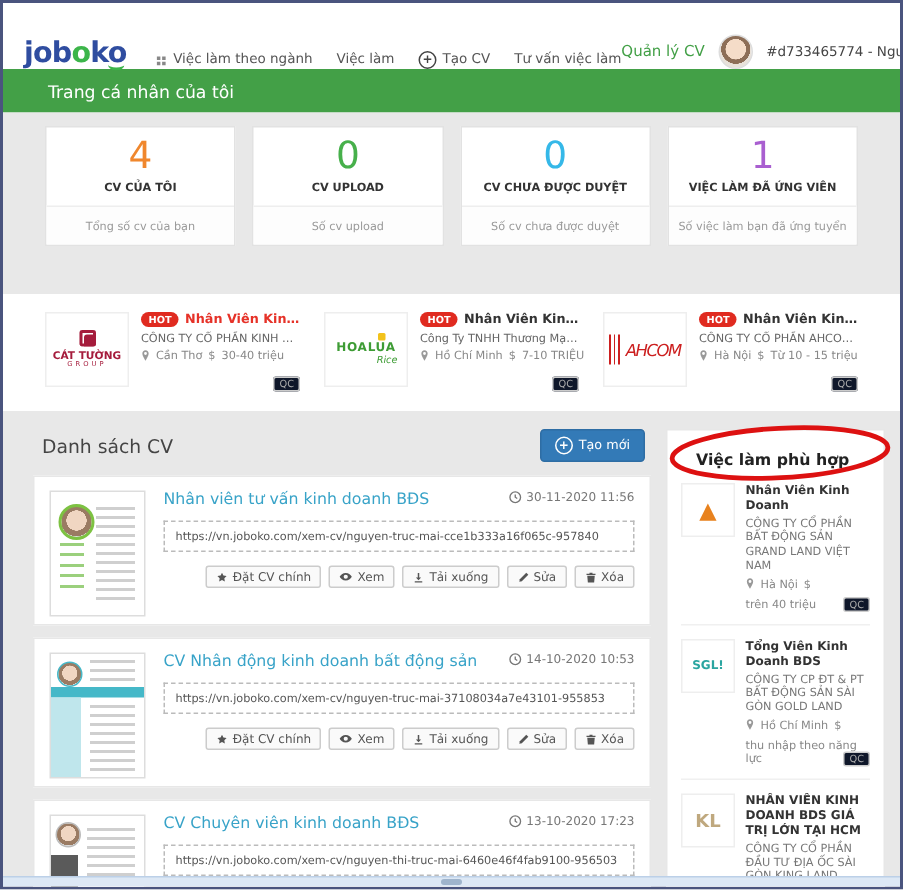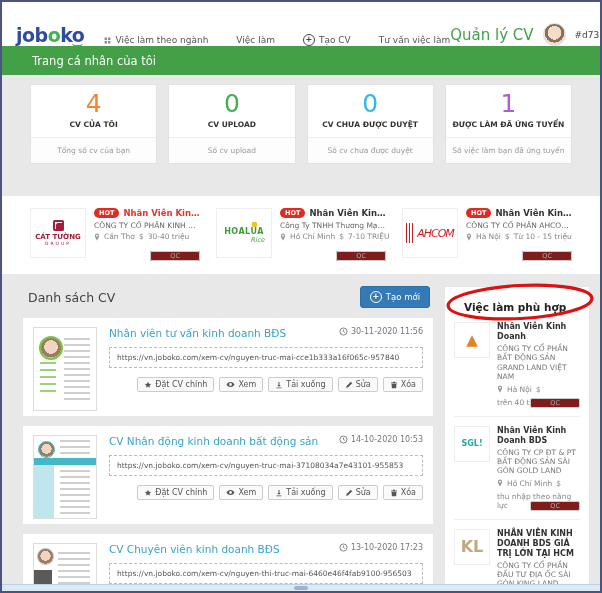--- a/index.html
+++ b/index.html
@@ -5,26 +5,26 @@
   html,body{margin:0;padding:0}
   .page{width:602px;height:593px;box-sizing:border-box;position:relative;overflow:hidden;
         background:#fff;border:2px solid #4a547e;font-family:"DejaVu Sans",sans-serif;
         -webkit-font-smoothing:antialiased}
   
   .header{height:44px;display:flex;align-items:flex-end;padding:0 14px;background:#fff}
   .logo{font-size:19px;font-weight:bold;letter-spacing:-.5px;cursor:pointer;position:relative}
   .logo .b{color:#2f4da0}.logo .g{color:#3cb54a}
   .logo .smile{position:absolute;right:1px;bottom:-1px;width:11px;height:6px;
         border-bottom:2px solid #3cb54a;border-radius:50%}
-  .nav{display:flex;align-items:center;margin-left:20px;gap:28px}
+  .nav{display:flex;align-items:center;margin-left:20px;gap:16px}
   .nav-item{font-size:9px;color:#555;display:flex;align-items:center;gap:4px;cursor:pointer;white-space:nowrap}
   .plus-circle{width:10px;height:10px;border:1px solid #444;border-radius:50%;font-size:8px;
         line-height:9px;text-align:center;color:#444;font-weight:bold}
   .hdr-right{margin-left:auto;display:flex;align-items:center;gap:9px}
-  .manage-cv{color:#43a047;font-size:15px;cursor:pointer;white-space:nowrap}
+  .manage-cv{color:#43a047;font-size:10px;cursor:pointer;white-space:nowrap}
   .avatar{width:21px;height:21px;border-radius:50%;border:1px solid #ddd;
         background:radial-gradient(circle at 50% 42%,#f5dcc8 0 42%,#8d6e57 43% 60%,#e9e2da 61%)}
   .user{font-size:9px;color:#444;display:flex;align-items:center;gap:3px;cursor:pointer;white-space:nowrap}
   
   .banner{height:29px;background:#43a047;color:#fff;font-size:11.5px;display:flex;
         align-items:center;padding:0 30px}
   
   .bodyarea{background:#e8e8e8;height:520px;position:relative;overflow:hidden}
   
   .stats{display:flex;gap:11px;padding:9px 28px 0}
@@ -40,21 +40,21 @@
         align-items:center;justify-content:center;overflow:hidden}
   .hc-body{flex:1;min-width:0}
   .hot-line1{display:flex;align-items:center;gap:4px;min-width:0}
   .hot-badge{background:#e02b20;color:#fff;font-size:6.5px;font-weight:bold;border-radius:7px;
         padding:1px 5px;flex:none}
   .hot-title{font-size:8.5px;font-weight:bold;color:#333;white-space:nowrap;overflow:hidden;
         text-overflow:ellipsis}
   .hot-title.red{color:#e63228}
   .hot-co{font-size:7.5px;color:#666;white-space:nowrap;overflow:hidden;text-overflow:ellipsis;margin:3px 0 2px}
   .hot-meta{font-size:7.5px;color:#888;display:flex;align-items:center;gap:4px;white-space:nowrap}
-  .qc{border:1px solid #ccc;color:#aaa;font-size:6.5px;padding:0 19px;border-radius:2px;background:#7f1d1d}
+  .qc{border:1px solid #ccc;color:#aaa;font-size:6.5px;padding:0 3px;border-radius:2px;background:#0f172a}
   .hot-qc{text-align:right;margin-top:2px}
   .cat-mark{width:11px;height:11px;background:#a51c3c;border-radius:2px;margin-bottom:2px;
         box-shadow:inset 0 0 0 2px #a51c3c,inset 3px 3px 0 #fff}
   .cat-l1{color:#a51c3c;font-weight:bold;font-size:7px;white-space:nowrap}
   .cat-l2{color:#a51c3c;font-size:4.5px;letter-spacing:2px}
   .hoa-l1{color:#3e9c35;font-weight:bold;font-size:8px;letter-spacing:.5px}
   .hoa-l2{color:#3e9c35;font-style:italic;font-size:6.5px;align-self:flex-end;margin-right:6px}
   .hoa-spark{width:5px;height:5px;background:#f2c21b;border-radius:1px;align-self:flex-end;margin-right:14px}
   .ahcom-wrap{display:flex;align-items:center;gap:2px}
   .barcode{width:9px;height:20px;background:repeating-linear-gradient(90deg,#cc1f1f 0 1px,transparent 1px 3px)}
@@ -92,21 +92,21 @@
   .abtn{display:flex;align-items:center;gap:3px;border:1px solid #ccc;background:#fafafa;font-size:8px;
         color:#555;padding:2px 6px;border-radius:2px;cursor:pointer;white-space:nowrap}
   
   .rightpanel{flex:1;background:#fff;border:1px solid #e7e7e7;position:relative;
         padding:14px 9px 6px;min-height:330px}
   .rp-title{font-size:10.5px;font-weight:bold;color:#222;margin-left:10px}
   .oval{position:absolute;top:-8px;left:-4px;width:158px;height:44px;pointer-events:none;z-index:2}
   .rp-item{display:flex;gap:7px;padding:9px 0;border-bottom:1px solid #f0f0f0;position:relative;cursor:pointer}
   .rp-item:last-child{border-bottom:none}
   .rp-logo{width:34px;height:34px;border:1px solid #eee;flex:none;display:flex;align-items:center;
-        justify-content:center;font-size:16px;font-weight:bold;text-align:center}
+        justify-content:center;font-size:12px;font-weight:bold;text-align:center}
   .l0{color:#e8821e;font-size:15px}.l1{color:#2aa5a0;font-size:8px}.l2{color:#bfa87e}
   .rp-body{flex:1;min-width:0}
   .rp-jtitle{font-size:8px;font-weight:bold;color:#333;line-height:1.25}
   .rp-co{font-size:7.5px;color:#777;margin-top:2px;line-height:1.25}
   .rp-meta{font-size:7.5px;color:#888;margin-top:3px;display:flex;align-items:center;gap:4px;flex-wrap:wrap}
   .rp-qc{position:absolute;right:0;bottom:8px}
   
   .bottombar{position:absolute;left:0;right:0;bottom:0;height:6px;background:#dde8f5;border-top:1px solid #bcd0e8}
   .scrollnub{position:absolute;left:292px;top:1px;width:14px;height:4px;background:#9fb4cc;border-radius:2px}
   svg{flex:none}
@@ -166,21 +166,21 @@
         <div class="stat-label">CV UPLOAD</div>
         <div class="stat-foot">Số cv upload</div>
       </div>
       <div class="stat">
         <div class="stat-num c2">0</div>
         <div class="stat-label">CV CHƯA ĐƯỢC DUYỆT</div>
         <div class="stat-foot">Số cv chưa được duyệt</div>
       </div>
       <div class="stat">
         <div class="stat-num c3">1</div>
-        <div class="stat-label">ĐƯỢC LÀM ĐÃ ỨNG TUYỂN</div>
+        <div class="stat-label">VIỆC LÀM ĐÃ ỨNG VIÊN</div>
         <div class="stat-foot">Số việc làm bạn đã ứng tuyển</div>
       </div>
     </div>
 
     <div class="hotstrip">
 
       <div class="hotcard">
         <div class="hotlogo">
           <div class="cat-mark"></div>
           <div class="cat-l1">CÁT TƯỜNG</div>
@@ -415,21 +415,21 @@
               <span>$</span>
               <span>trên 40 triệu</span>
             </div>
           </div>
           <span class="qc rp-qc">QC</span>
         </div>
 
         <div class="rp-item">
           <div class="rp-logo l1">SGL!</div>
           <div class="rp-body">
-            <div class="rp-jtitle">Nhân Viên Kinh Doanh BDS</div>
+            <div class="rp-jtitle">Tổng Viên Kinh Doanh BDS</div>
             <div class="rp-co">CÔNG TY CP ĐT &amp; PT BẤT ĐỘNG SẢN SÀI GÒN GOLD LAND</div>
             <div class="rp-meta">
               <svg viewBox="0 0 12 16" width="6" height="8">
                   <path d="M6 1C3.5 1 1.8 3 1.8 5.4 1.8 8.6 6 15 6 15s4.2-6.4 4.2-9.6C10.2 3 8.5 1 6 1zm0 6.2a1.9 1.9 0 110-3.8 1.9 1.9 0 010 3.8z" fill="#999"></path>
                 </svg>
               <span>Hồ Chí Minh</span>
               <span>$</span>
               <span>thu nhập theo năng lực</span>
             </div>
           </div>

